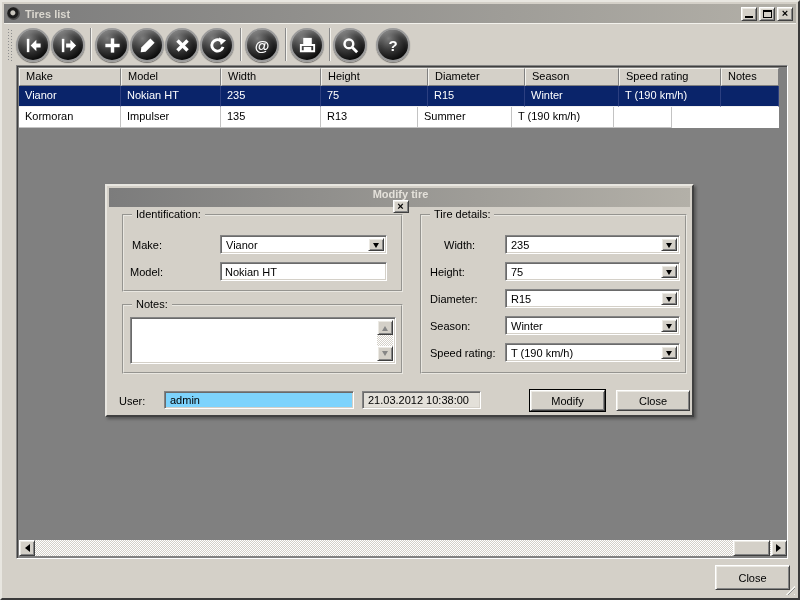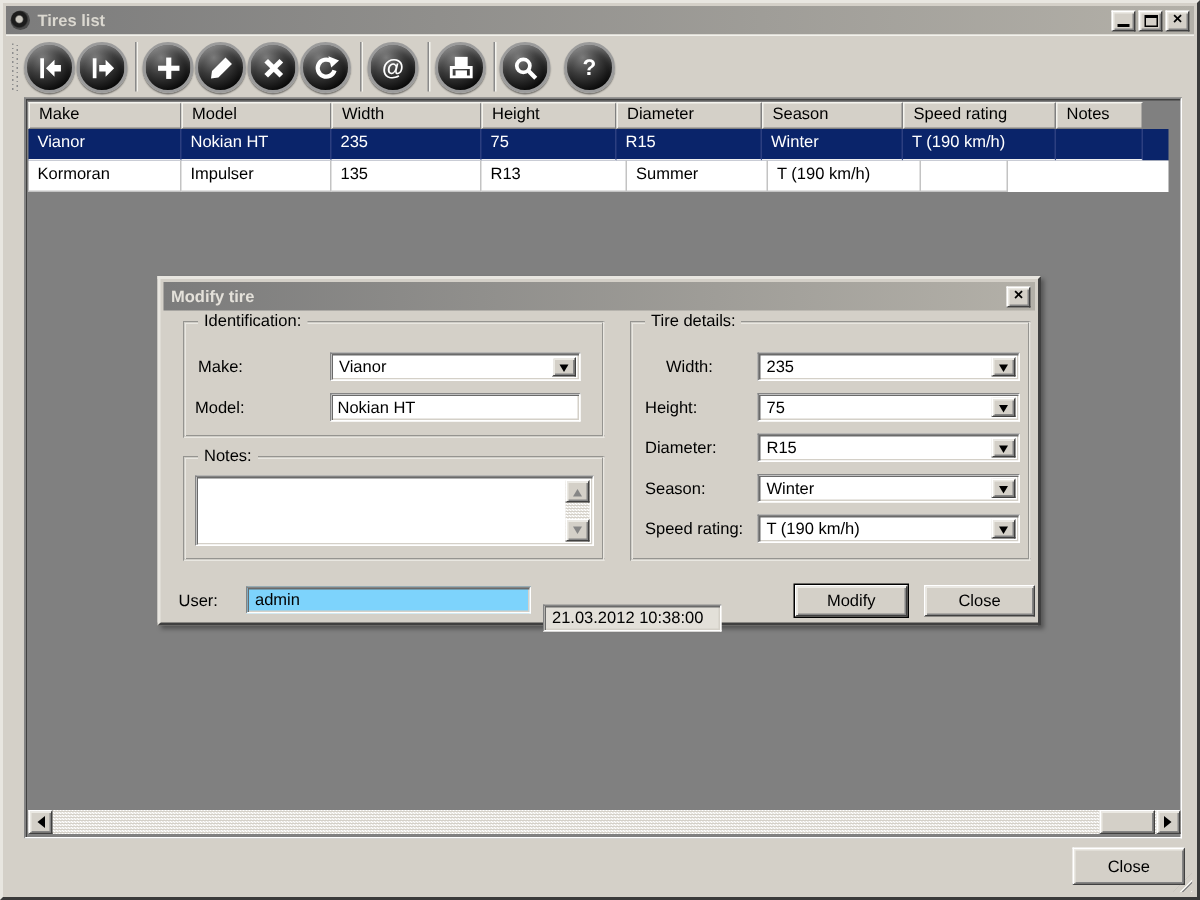--- a/index.html
+++ b/index.html
@@ -83,21 +83,21 @@
     border-color:#f4f3ee #808080 #808080 #f4f3ee;
     padding:1px 0 0 6px; overflow:hidden; white-space:nowrap;
   }
   .grid-row { display:flex; height:21px; background:#fff; }
   .dcell {
     border-right:1px solid #c3c3c3; border-bottom:1px solid #c3c3c3;
     padding:3px 0 0 6px; overflow:hidden; white-space:nowrap;
   }
   .grid-row.selected { background:#0a246a; color:#fff; }
   .grid-row.selected .dcell { border-right-color:#2c3f80; border-bottom-color:#f0f0f0; }
-  .c0{width:102px}.c1{width:100px}.c2{width:100px}.c3{width:90px}
+  .c0{width:102px}.c1{width:100px}.c2{width:100px}.c3{width:107px}
   .c4{width:97px}.c5{width:94px}.c6{width:102px}.c7{width:58px}
   
   .hscroll {
     position:absolute; left:2px; bottom:2px; width:768px; height:16px;
     background-image:conic-gradient(#ffffff 90deg,#d4d0c8 90deg 180deg,#ffffff 180deg 270deg,#d4d0c8 270deg);
     background-size:2px 2px;
   }
   .sb-btn { position:absolute; width:16px; height:16px; display:flex; align-items:center; justify-content:center; }
   .tri-left  { width:0;height:0;border:4px solid transparent;border-right:5px solid #000;margin-right:3px; }
   .tri-right { width:0;height:0;border:4px solid transparent;border-left:5px solid #000;margin-left:3px; }
@@ -122,21 +122,21 @@
   
   .dialog {
     position:absolute; left:103px; top:182px; width:589px; height:233px;
     background:#d4d0c8; z-index:10;
     border:2px solid; border-color:#e8e6e0 #404040 #404040 #e8e6e0;
     box-shadow:2px 2px 3px rgba(0,0,0,.35);
   }
   .dlg-titlebar {
     position:absolute; top:2px; left:2px; right:2px; height:19px;
     background:linear-gradient(to right,#7c7c7c,#b3b0a8);
-    display:flex; align-items:center; padding:0 3px;
+    display:flex; align-items:center; padding:0 3px;flex-direction:column;
   }
   .dlg-title { color:#e4e1da; font-weight:bold; flex:1 1 auto; padding-left:2px; }
   .group {
     position:absolute; border:2px groove #e9e7e1;
   }
   .group-legend {
     position:absolute; top:-8px; left:8px; background:#d4d0c8; padding:0 4px;
   }
   .dlg-label { position:absolute; white-space:nowrap; }
   .field { position:absolute; height:19px; }
@@ -152,21 +152,21 @@
     box-shadow: inset 1px 1px 0 #6a6a6a, inset -1px -1px 0 #d4d0c8;
     font-family:"Liberation Sans", sans-serif; font-size:11px; padding:0 4px; outline:none;
   }
   .notes-area { background:#fff; }
   .notes-vscroll {
     position:absolute; top:2px; right:2px; bottom:2px; width:16px;
     background-image:conic-gradient(#ffffff 90deg,#d4d0c8 90deg 180deg,#ffffff 180deg 270deg,#d4d0c8 270deg);
     background-size:2px 2px;
   }
   .ro-field { background:#7dd3fc; }
-  .ro-field.lighter { background:#e3e0d9;margin-top:12px; }
+  .ro-field.lighter { background:#e3e0d9; }
 </style>
 </head>
 <body>
 
 <div class="window">
 
   <div class="titlebar">
     <div class="title-icon"></div>
     <div class="title-text">Tires list</div>
     <div class="cap-btn raised">

